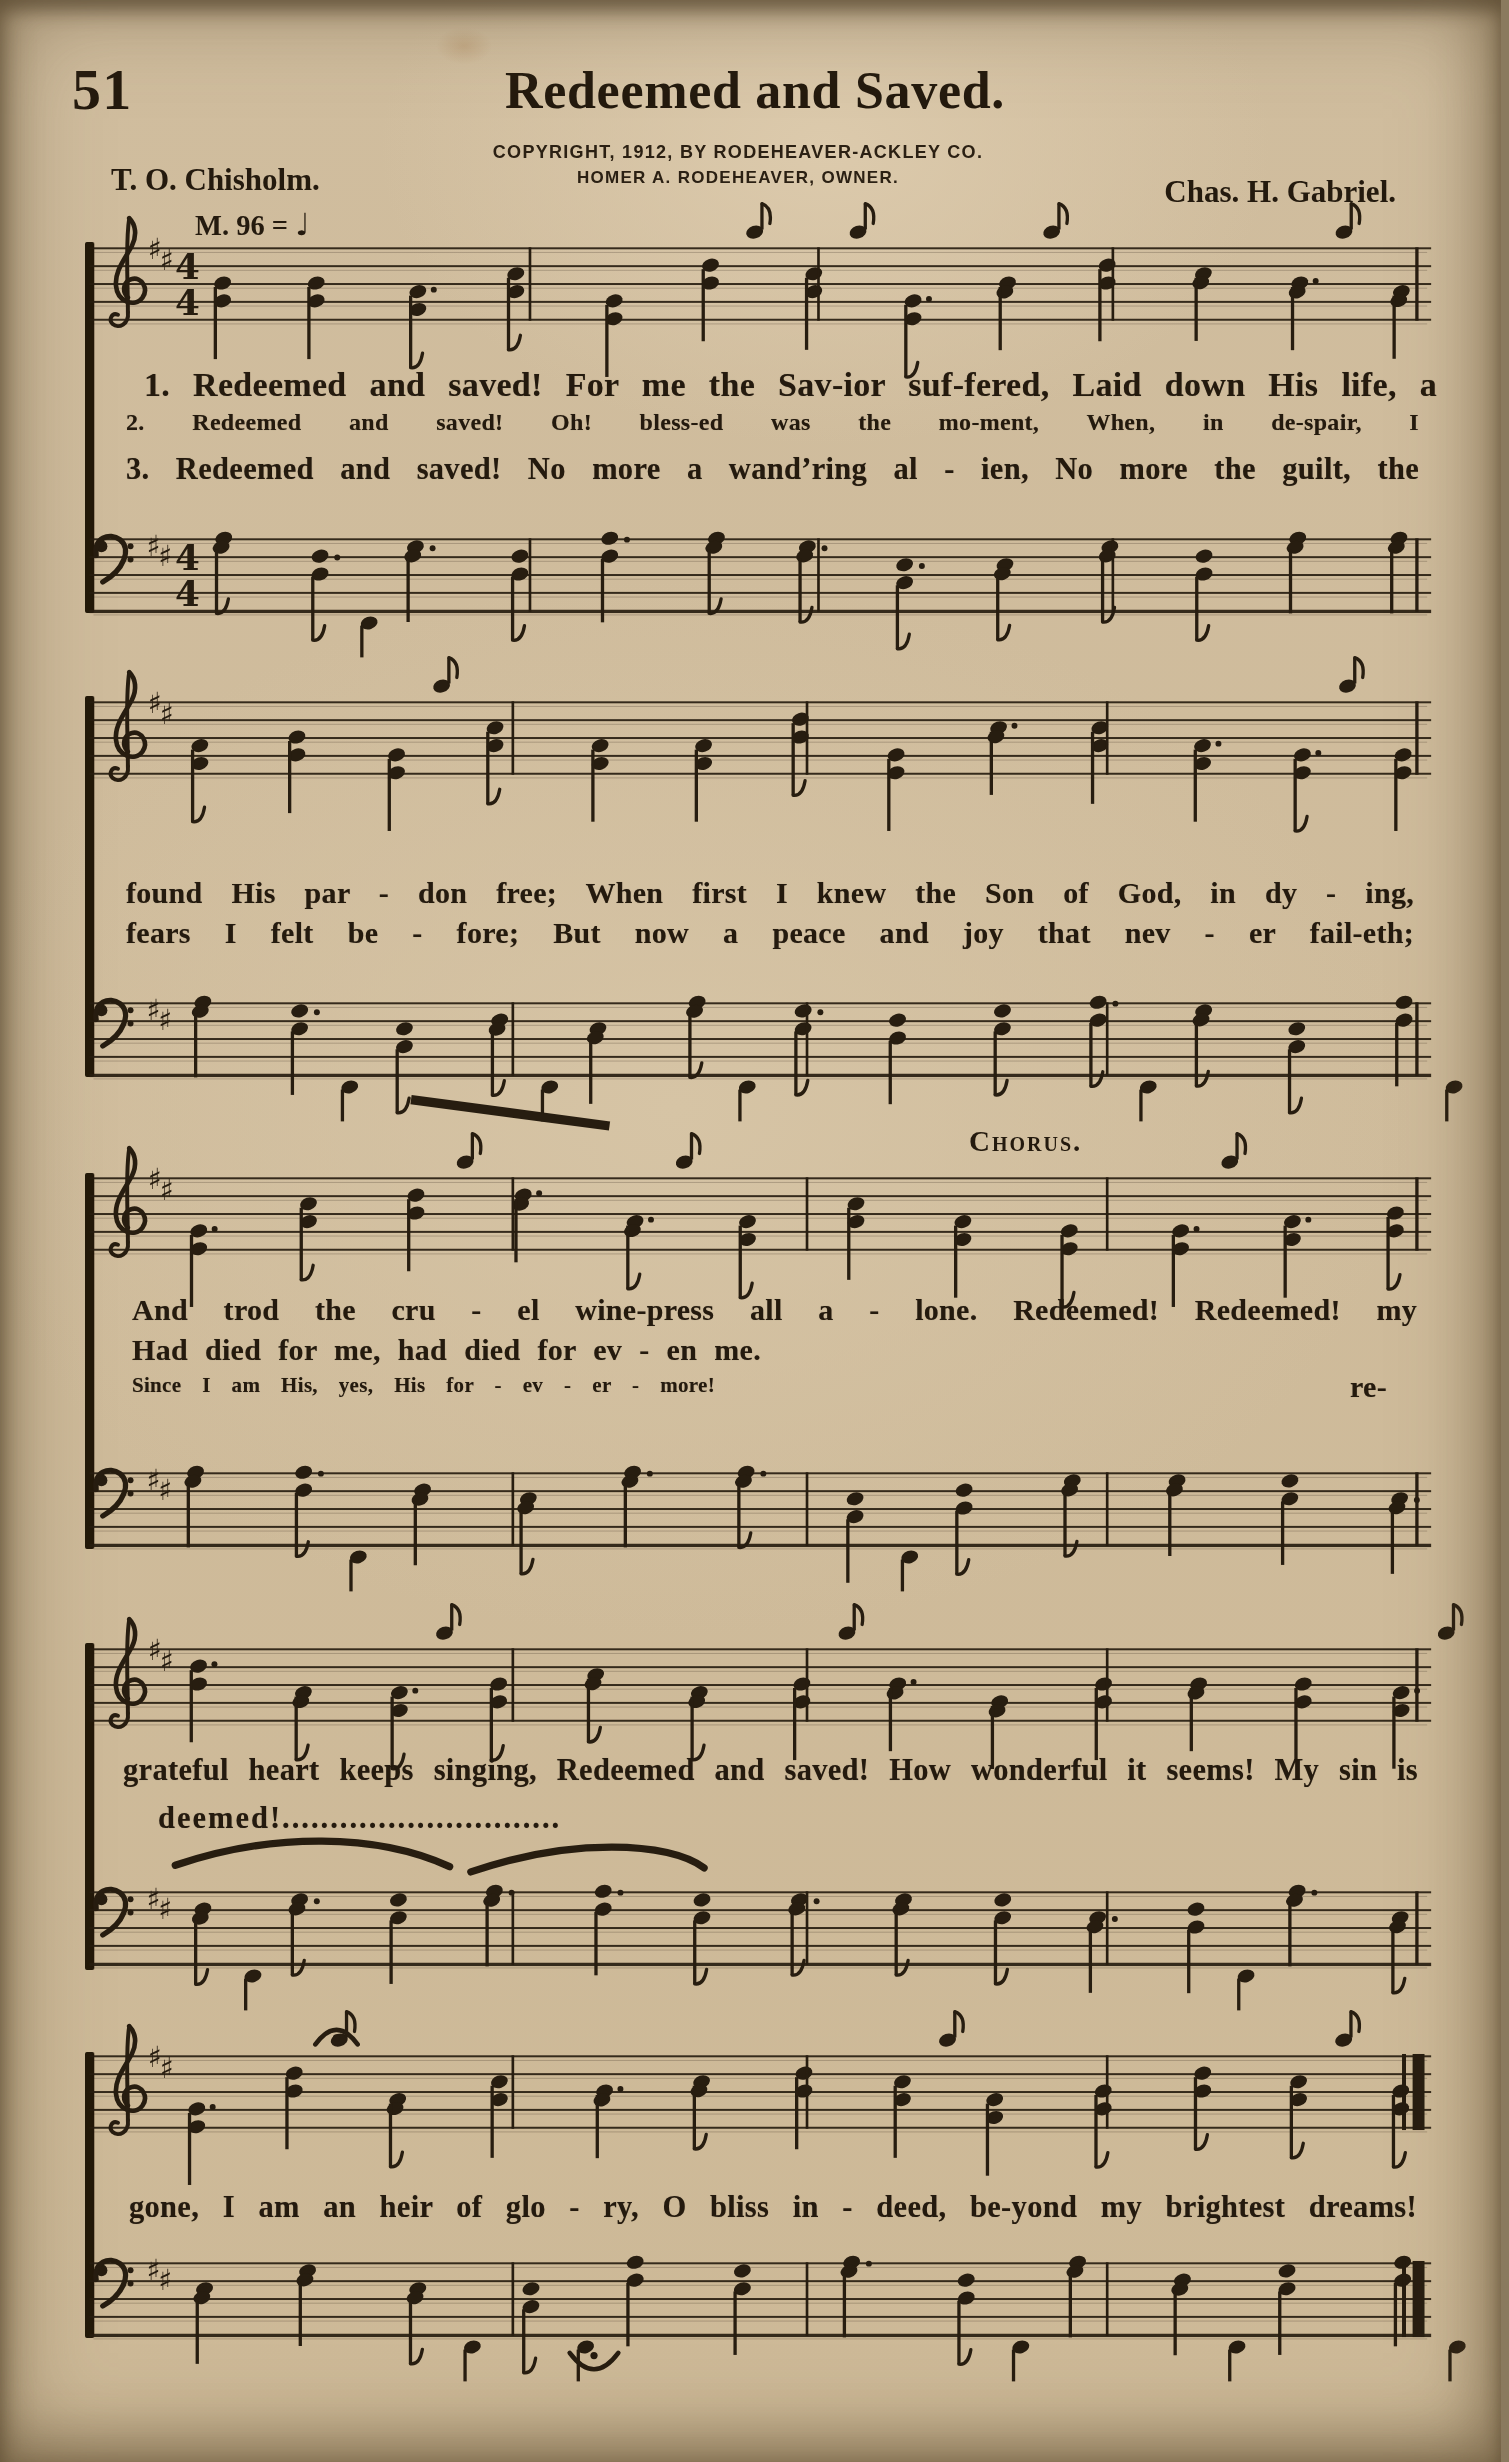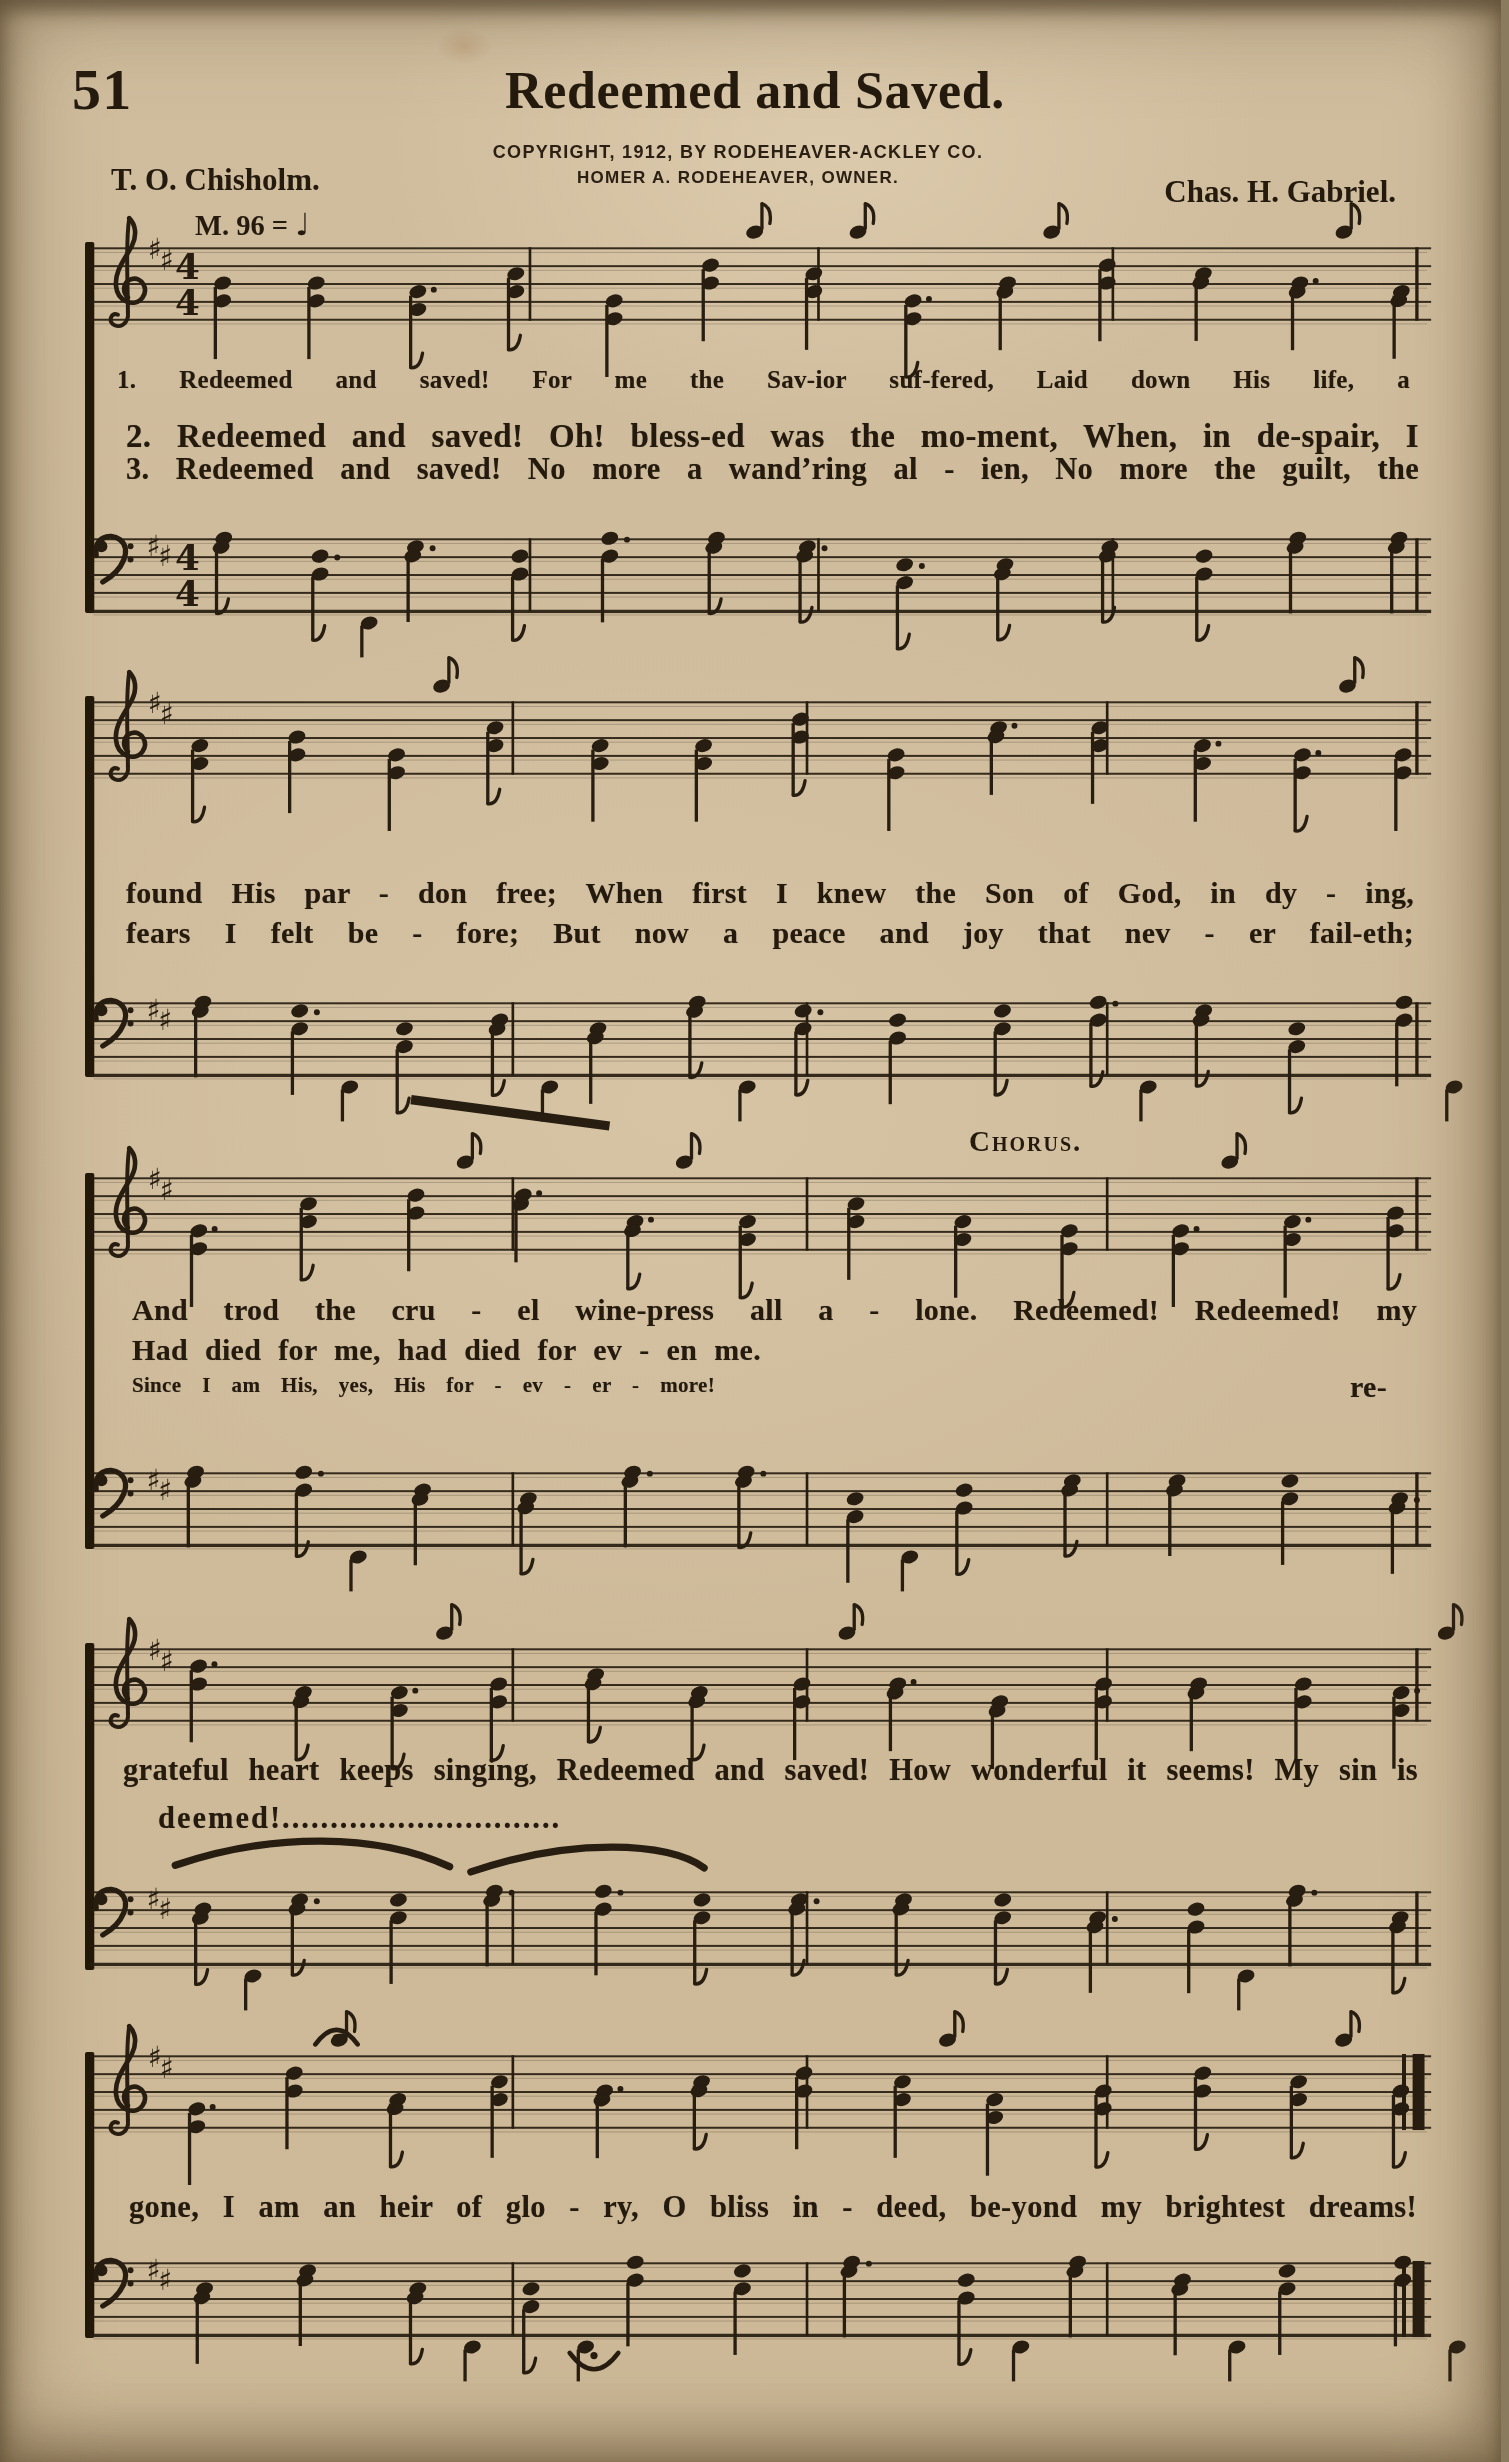--- a/index.html
+++ b/index.html
@@ -885,22 +885,22 @@
           <line x1="2060.5044934377074" y1="202" x2="2060.5044934377074" y2="250" stroke="#271d10" stroke-width="5"></line>
         </g>
         <rect x="641.9000000000001" y="70" width="4" height="111" fill="#271d10"></rect>
         <rect x="1086.575" y="70" width="4" height="111" fill="#271d10"></rect>
         <rect x="1540.325" y="70" width="4" height="111" fill="#271d10"></rect>
         <rect x="1988" y="68" width="6" height="115" fill="#271d10"></rect>
         <rect x="2004" y="68" width="18" height="115" fill="#271d10"></rect>
       </g>
     </svg>
 
-  <div class="lyric just" style="left:117px;top:366px;width:1293px;font-size:25px">1. Redeemed and saved! For me the Sav-ior suf-fered, Laid down His life, a</div>
-  <div class="lyric just" style="left:126px;top:418px;width:1293px;font-size:33px">2. Redeemed and saved! Oh! bless-ed was the mo-ment, When, in de-spair, I</div>
+  <div class="lyric just" style="left:144px;top:366px;width:1293px;font-size:34px">1. Redeemed and saved! For me the Sav-ior suf-fered, Laid down His life, a</div>
+  <div class="lyric just" style="left:126px;top:409px;width:1293px;font-size:24px">2. Redeemed and saved! Oh! bless-ed was the mo-ment, When, in de-spair, I</div>
   <div class="lyric just" style="left:126px;top:452px;width:1293px;font-size:30.5px">3. Redeemed and saved! No more a wand’ring al - ien, No more the guilt, the</div>
 
   <div class="lyric just" style="left:126px;top:876px;width:1288px;font-size:30px">found His par - don free; When first I knew the Son of God, in dy - ing,</div>
   <div class="lyric just" style="left:126px;top:916px;width:1288px;font-size:30px">fears I felt be - fore; But now a peace and joy that nev - er fail-eth;</div>
 
   <div class="abs chorus-label">Chorus.</div>
 
   <div class="lyric just" style="left:132px;top:1293px;width:1285px;font-size:30px">And trod the cru - el wine-press all a - lone. Redeemed! Redeemed! my</div>
   <div class="lyric just" style="left:132px;top:1333px;width:629px;font-size:30px">Had died for me, had died for ev - en me.</div>
   <div class="lyric just" style="left:132px;top:1373px;width:583px;font-size:21px">Since I am His, yes, His for - ev - er - more!</div>

